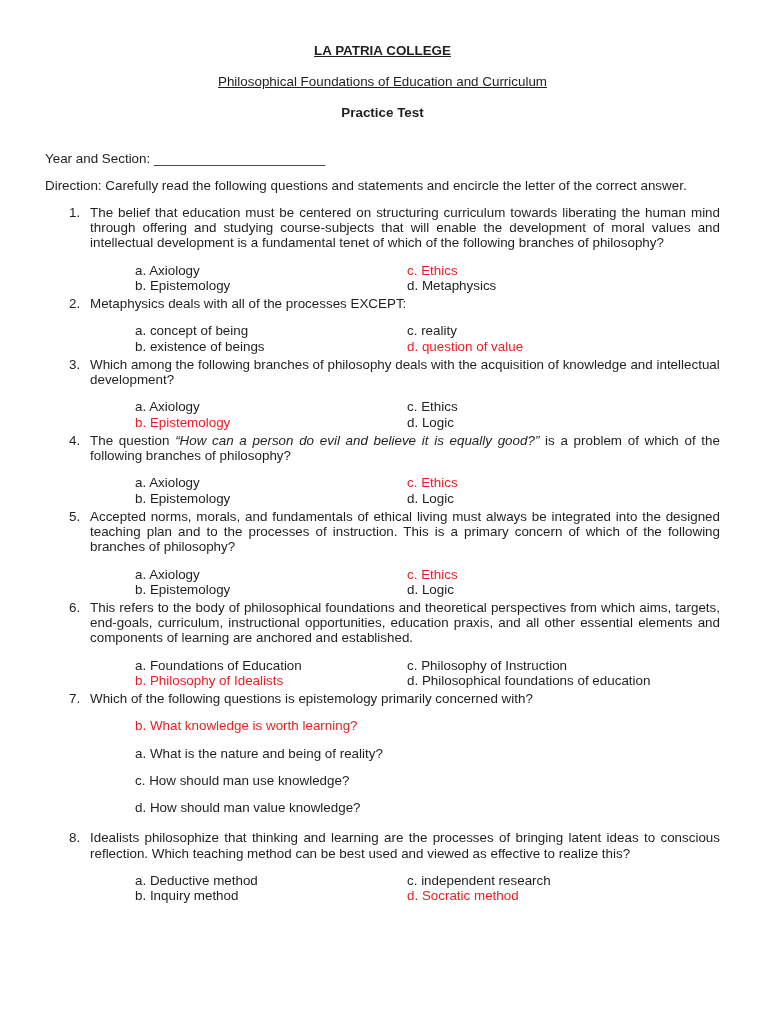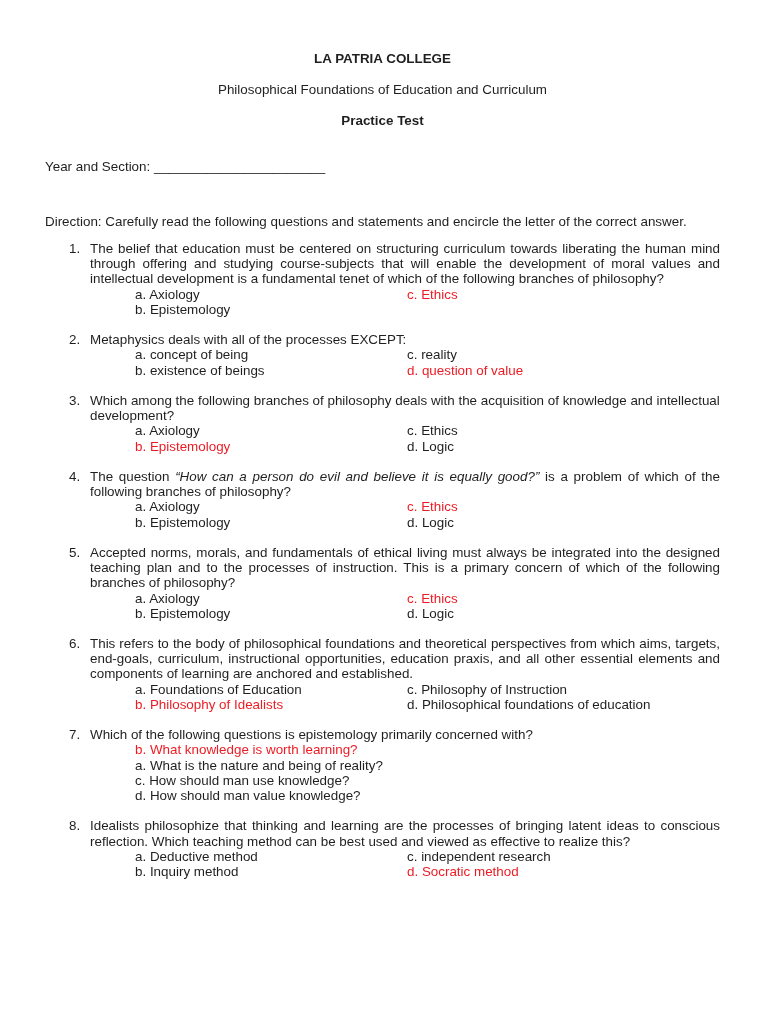--- a/index.html
+++ b/index.html
@@ -9,31 +9,31 @@
     background:#fff;
     padding:39px 48px 0 45px;
     font-family:"Liberation Sans",sans-serif;
     font-size:13.4px;
     line-height:15.2px;
     color:#1f1f1f;
     overflow:hidden;
   }
   .center{text-align:center;}
   .bold{font-weight:700;}
-  .hline{margin:12px 0 16px 0;}
+  .hline{margin:4px 0 16px 0;text-decoration:underline;}
   .test-title{margin:0 0 30px 0;text-align:center;}
   .info-line{margin:0;}
-  .direction{margin:40px 0 0 0;padding-left:73px;text-indent:-73px;}
+  .direction{margin:12px 0 0 0;padding-left:73px;text-indent:-73px;}
   .questions{margin-top:12px;}
   .q{position:relative;padding-left:45px;margin-bottom:15.2px;}
   .q-num{position:absolute;left:24px;top:0;}
   .q.justify .q-text{text-align:justify;}
   .opts{display:grid;margin-left:45px;}
   .opts.two{grid-template-columns:272px auto;grid-template-rows:repeat(2,15.2px);grid-auto-flow:column;}
-  .opt{white-space:nowrap;}
+  .opt{white-space:nowrap;margin-top:12px;}
   .red{color:var(--red,#ed1c24);}
   .italic{font-style:italic;}
 </style>
 </head>
 <body>
 
 <div class="page" style="color: rgb(31, 31, 31);">
 
   <div class="center bold hline">LA PATRIA COLLEGE</div>
   <div class="center hline">Philosophical Foundations of Education and Curriculum</div>
@@ -44,20 +44,21 @@
   <div class="direction"><span>Direction:</span> <span>Carefully read the following questions and statements and encircle the letter of the correct answer.</span></div>
 
   <div class="questions">
       <div class="q justify">
         <span class="q-num">1.</span>
         <div class="q-text">The belief that education must be centered on structuring curriculum towards liberating the human mind through offering and studying course-subjects that will enable the development of moral values and intellectual development is a fundamental tenet of which of the following branches of philosophy?</div>
         <div class="opts two">
           <div class="opt">a. Axiology</div>
           <div class="opt">b. Epistemology</div>
           <div class="opt red">c. Ethics</div>
+          <div class="opt">d. Metaphysics</div>
         </div>
       </div>
       <div class="q">
         <span class="q-num">2.</span>
         <div class="q-text">Metaphysics deals with all of the processes EXCEPT:</div>
         <div class="opts two">
           <div class="opt">a. concept of being</div>
           <div class="opt">b. existence of beings</div>
           <div class="opt">c. reality</div>
           <div class="opt red">d. question of value</div>

